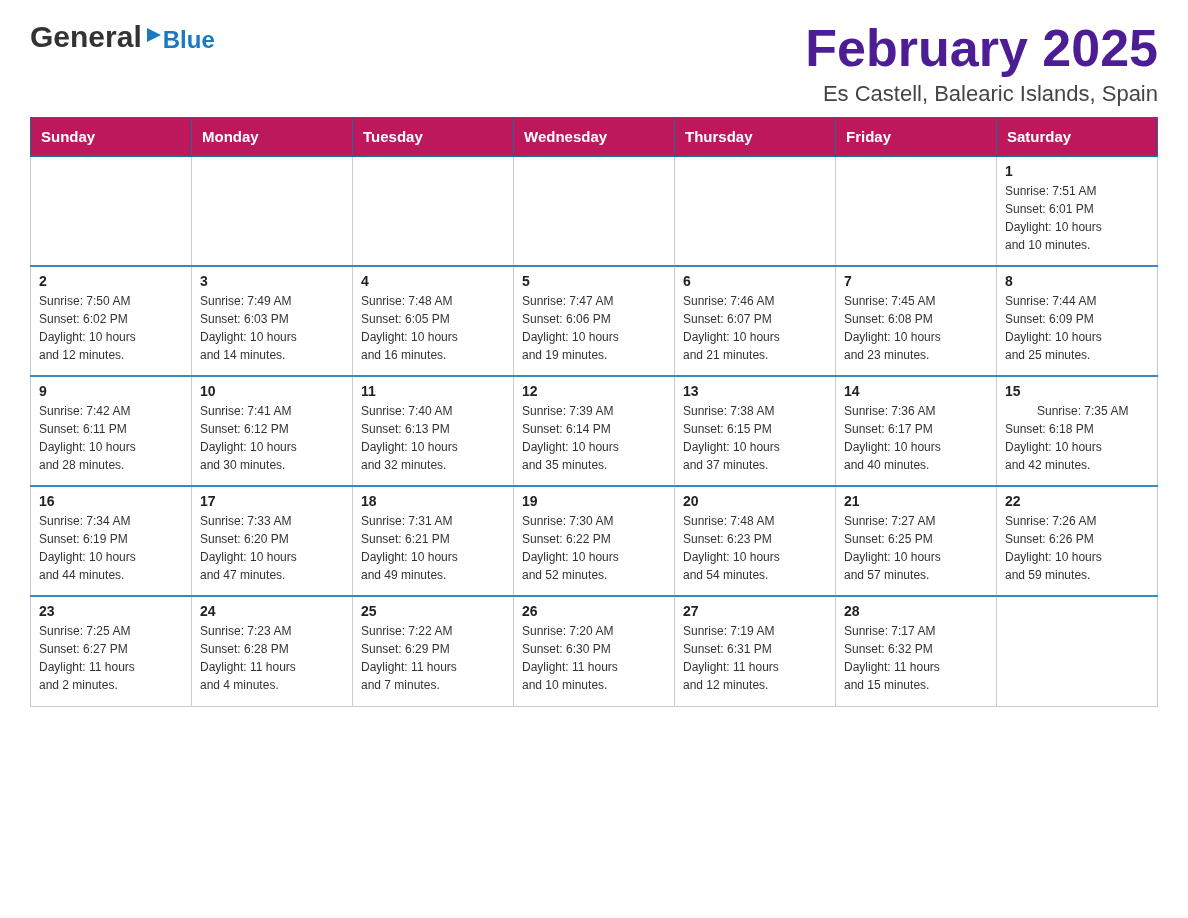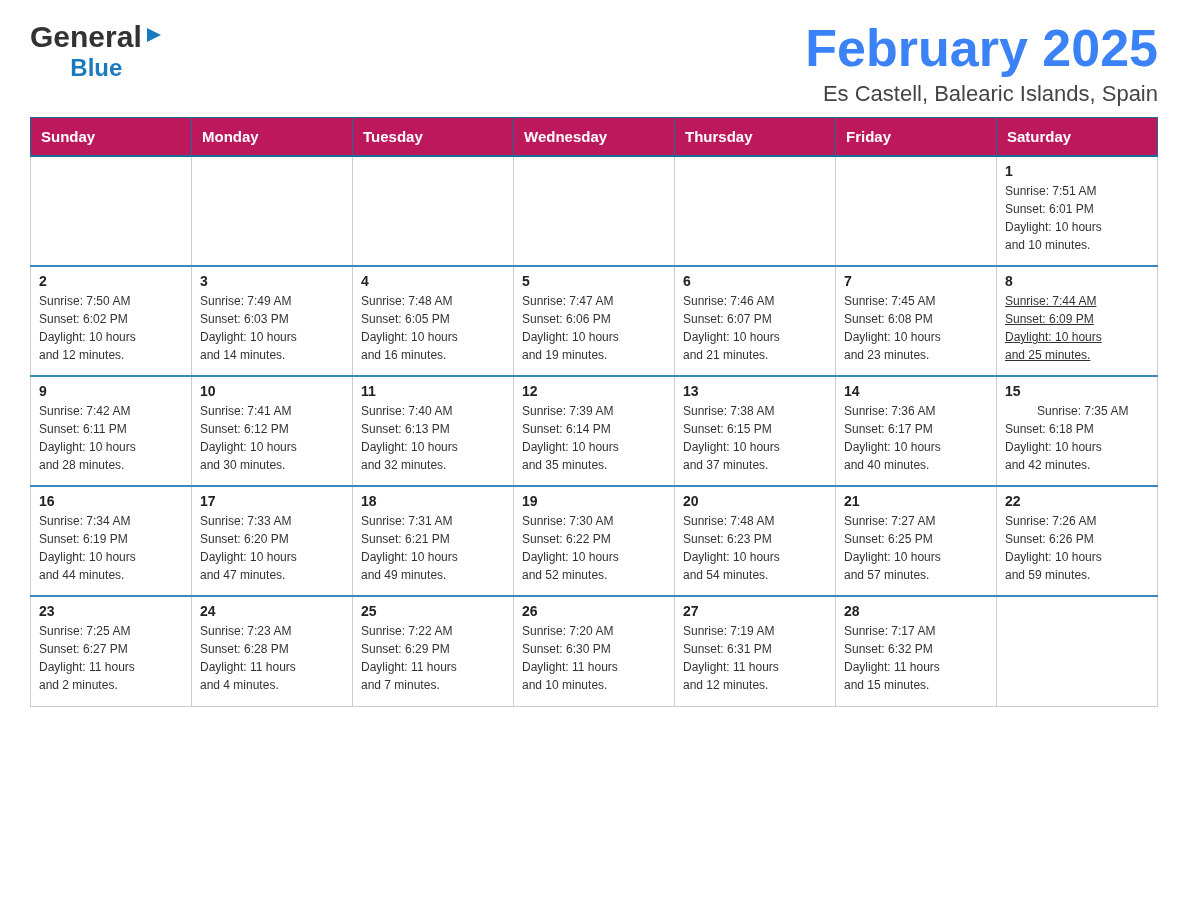--- a/index.html
+++ b/index.html
@@ -11,30 +11,30 @@
       min-height: 918px;
     }
     .header {
       display: flex;
       justify-content: space-between;
       align-items: flex-start;
       margin-bottom: 10px;
     }
     .logo {
       display: flex;
-      flex-direction: column;
-      align-items: center;
+      flex-direction: row;
+      align-items: flex-end;
     }
     .title-block {
       text-align: right;
     }
     .title-block h1 {
       font-size: 52px;
       font-weight: bold;
-      color: #3b82f6;
+      color: #4c1d95;
       line-height: 1.1;
     }
     .title-block h2 {
       font-size: 22px;
       font-weight: normal;
       color: #444;
       margin-top: 4px;
     }
     .calendar {
       width: 100%;
@@ -171,21 +171,21 @@
 Daylight: 10 hours
 and 19 minutes.</span></td>
         <td><span class="day-num">6</span><span class="day-info" style="white-space: pre-line;">Sunrise: 7:46 AM
 Sunset: 6:07 PM
 Daylight: 10 hours
 and 21 minutes.</span></td>
         <td><span class="day-num">7</span><span class="day-info" style="white-space: pre-line;">Sunrise: 7:45 AM
 Sunset: 6:08 PM
 Daylight: 10 hours
 and 23 minutes.</span></td>
-        <td><span class="day-num">8</span><span class="day-info" style="white-space: pre-line; text-decoration: underline;">Sunrise: 7:44 AM
+        <td><span class="day-num">8</span><span class="day-info" style="white-space: pre-line;">Sunrise: 7:44 AM
 Sunset: 6:09 PM
 Daylight: 10 hours
 and 25 minutes.</span></td>
       </tr>
       <tr>
         <td><span class="day-num">9</span><span class="day-info" style="white-space: pre-line;">Sunrise: 7:42 AM
 Sunset: 6:11 PM
 Daylight: 10 hours
 and 28 minutes.</span></td>
         <td><span class="day-num">10</span><span class="day-info" style="white-space: pre-line;">Sunrise: 7:41 AM

